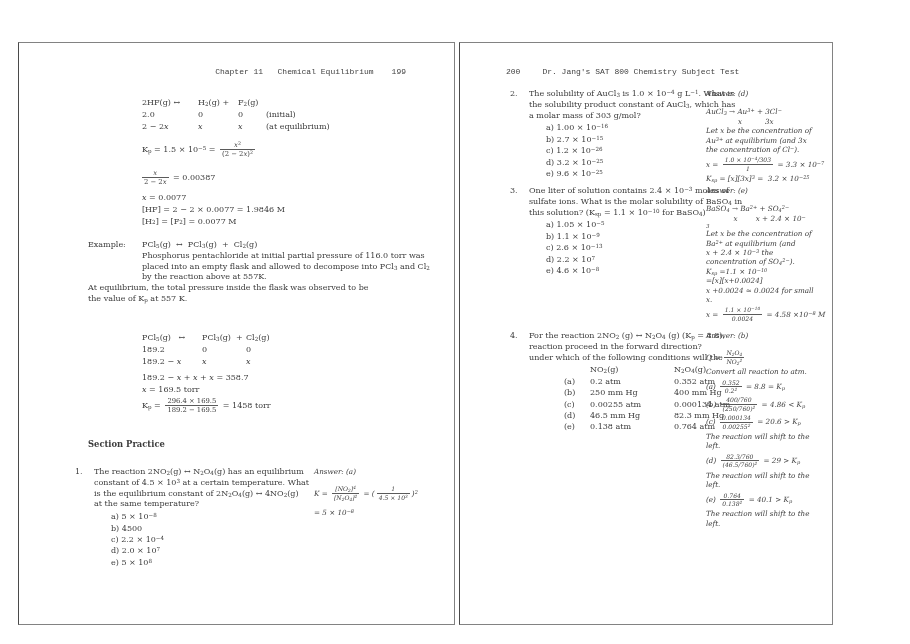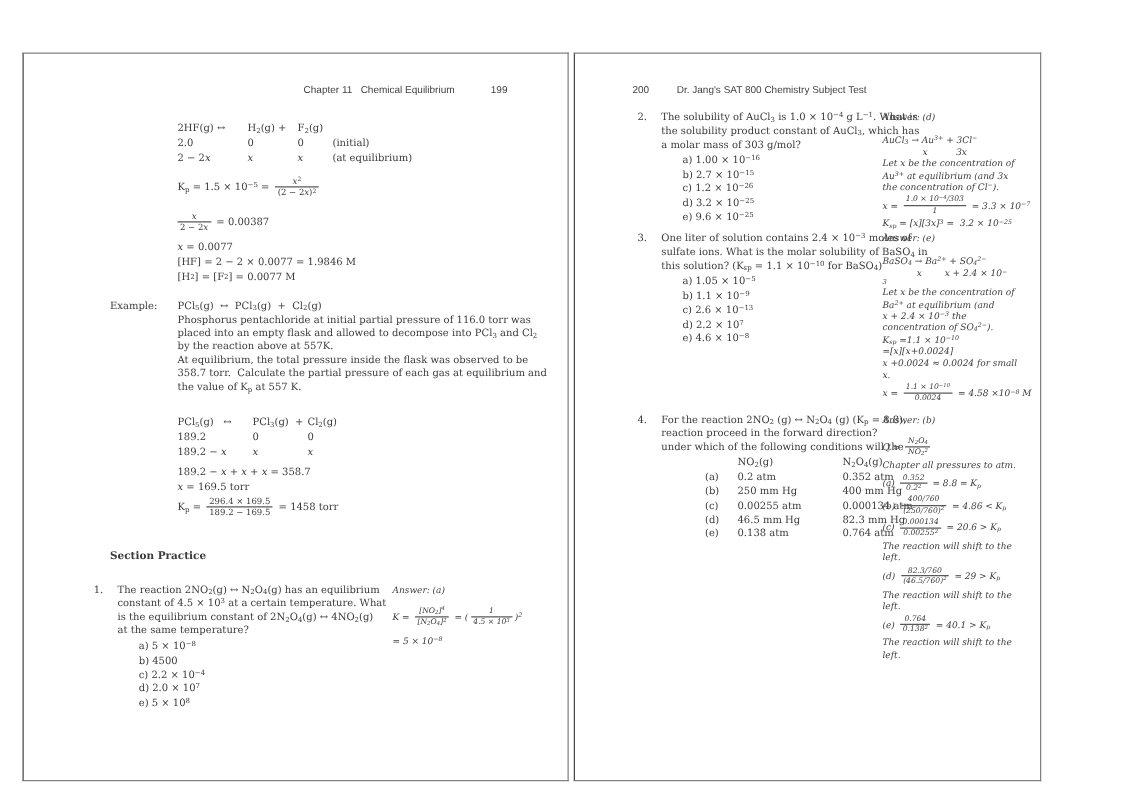--- a/index.html
+++ b/index.html
@@ -6,21 +6,21 @@
   body{
     width:910px;height:644px;position:relative;background:#ffffff;
     font-family:"DejaVu Serif","Liberation Serif",serif;color:#3b3b3b;
     -webkit-font-smoothing:antialiased;
   }
   .page{position:absolute;top:42px;height:583px;background:#fff;
         border:1.5px solid #828282;border-left-color:#4a4a4a;box-sizing:border-box;}
   #page-left{left:18px;width:437px}
   #page-right{left:459px;width:374px}
   .abs{position:absolute}
-  .head{font-family:Liberation Sans, sans-serif;font-size:8px;color:#3f3f3f;
+  .head{font-family:Liberation Mono, monospace;font-size:8px;color:#3f3f3f;
         display:flex;align-items:baseline;white-space:pre}
   .body-text{font-size:8px;line-height:10.8px}
   .body-text div{white-space:pre}
   .eq{font-size:8px;display:flex;align-items:center;white-space:pre}
   .frac{display:inline-block;text-align:center;vertical-align:middle;margin:0 2px;line-height:1}
   .frac .fnum{display:block;font-size:6.8px;line-height:8.2px;padding:0 2px;border-bottom:0.8px solid #5a5a5a}
   .frac .fden{display:block;font-size:6.8px;line-height:8.2px;padding:0 2px}
   .ice{display:grid;font-size:8px;line-height:12.2px}
   .ice span{white-space:pre;overflow:visible}
   .ice1{grid-template-columns:56px 40px 28px auto}
@@ -42,21 +42,21 @@
   .ptable{display:grid;grid-template-columns:26px 84px 96px;font-size:8px;line-height:11.4px}
   .ptable span{white-space:pre}
 </style>
 </head>
 <body>
 
 <div class="page" id="page-left">
 
   <div class="head abs" style="top:24px;right:48px">
     <span>Chapter 11   Chemical Equilibrium</span>
-    <span style="margin-left:29px">199</span>
+    <span style="margin-left:18px">199</span>
   </div>
 
   <div class="ice ice1 abs" style="left:123px;top:54px">
     <span>2HF(g) ↔</span>
       <span>H<sub>2</sub>(g) +</span>
       <span>F<sub>2</sub>(g)</span>
       <span></span>
     <span>2.0</span>
       <span>0</span>
       <span>0</span>
@@ -82,23 +82,22 @@
   <div class="abs" style="left:69px;top:197px;width:360px">
     <div style="display:flex" class="body-text">
       <span style="width:54px;flex:none">Example:</span>
       <span class="pre">PCl<sub>5</sub>(g)  ↔  PCl<sub>3</sub>(g)  +  Cl<sub>2</sub>(g)</span>
     </div>
     <div class="body-text" style="margin-left:54px">
         <div>Phosphorus pentachloride at initial partial pressure of 116.0 torr was</div>
         <div>placed into an empty flask and allowed to decompose into PCl<sub>3</sub> and Cl<sub>2</sub></div>
         <div>by the reaction above at 557K.</div>
       </div>
-    <div class="body-text" style="margin-left:54px">
+    <div class="body-text" style="">
         <div>At equilibrium, the total pressure inside the flask was observed to be</div>
-        <div>358.7 torr.  Calculate the partial pressure of each gas at equilibrium and</div>
         <div>the value of K<sub>p</sub> at 557 K.</div>
       </div>
   </div>
 
   <div class="ice ice2 abs" style="left:123px;top:289px">
     <span>PCl<sub>5</sub>(g)   ↔</span>
       <span>PCl<sub>3</sub>(g)  +</span>
       <span>Cl<sub>2</sub>(g)</span>
     <span>189.2</span>
       <span>0</span>
@@ -239,21 +238,21 @@
           <span>0.764 atm</span>
       </span>
     </span>
   </div>
 
   <div class="mnote abs" style="left:246px;top:288px;width:152px">
     <div class="mlabel">Answer: (b)</div>
     <div class="meq">
       <span>Q = </span><span class="frac"><span class="fnum">N<sub>2</sub>O<sub>4</sub></span><span class="fden">NO<sub>2</sub><sup>2</sup></span></span>
     </div>
-    <div>Chapter all pressures to atm.</div>
+    <div>Convert all reaction to atm.</div>
 
     <div class="meq">
       <span>(a) </span><span class="frac"><span class="fnum">0.352</span><span class="fden">0.2<sup>2</sup></span></span><span> = 8.8 = K<sub>p</sub></span>
     </div>
 
     <div class="meq">
       <span>(b) </span><span class="frac"><span class="fnum">400/760</span><span class="fden">(250/760)<sup>2</sup></span></span><span> = 4.86 &lt; K<sub>p</sub></span>
     </div>
 
     <div class="meq">

